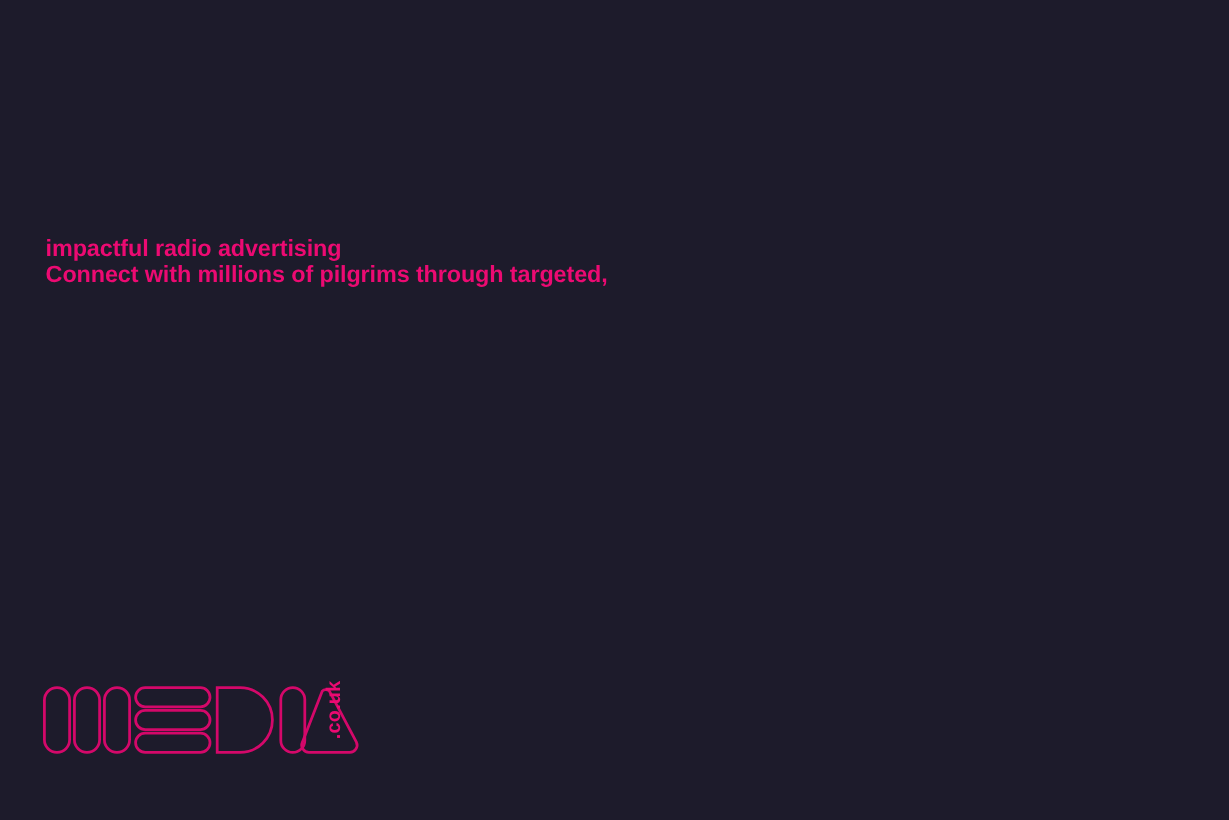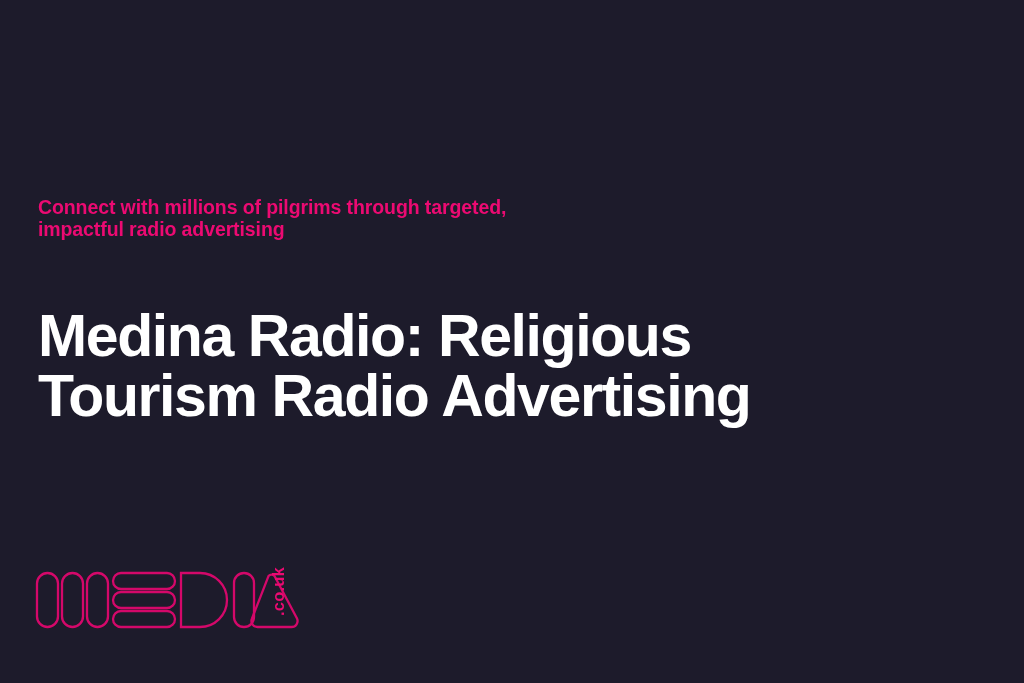--- a/index.html
+++ b/index.html
@@ -91,28 +91,24 @@
     line-height: 80px;
     white-space: nowrap;
   }
 </style>
 </head>
 <body>
 
 <div class="slide">
 
   <div class="subtitle">
+    <span class="sub-line">impactful radio advertising</span>
     <span class="sub-line">Connect with millions of pilgrims through targeted,</span>
-    <span class="sub-line">impactful radio advertising</span>
   </div>
 
-  <h1 class="headline">
-    <span class="head-line">Medina Radio: Religious</span>
-    <span class="head-line">Tourism Radio Advertising</span>
-  </h1>
 
   <div class="icon-row">
 
     
 
     
 
     
 
   </div>

